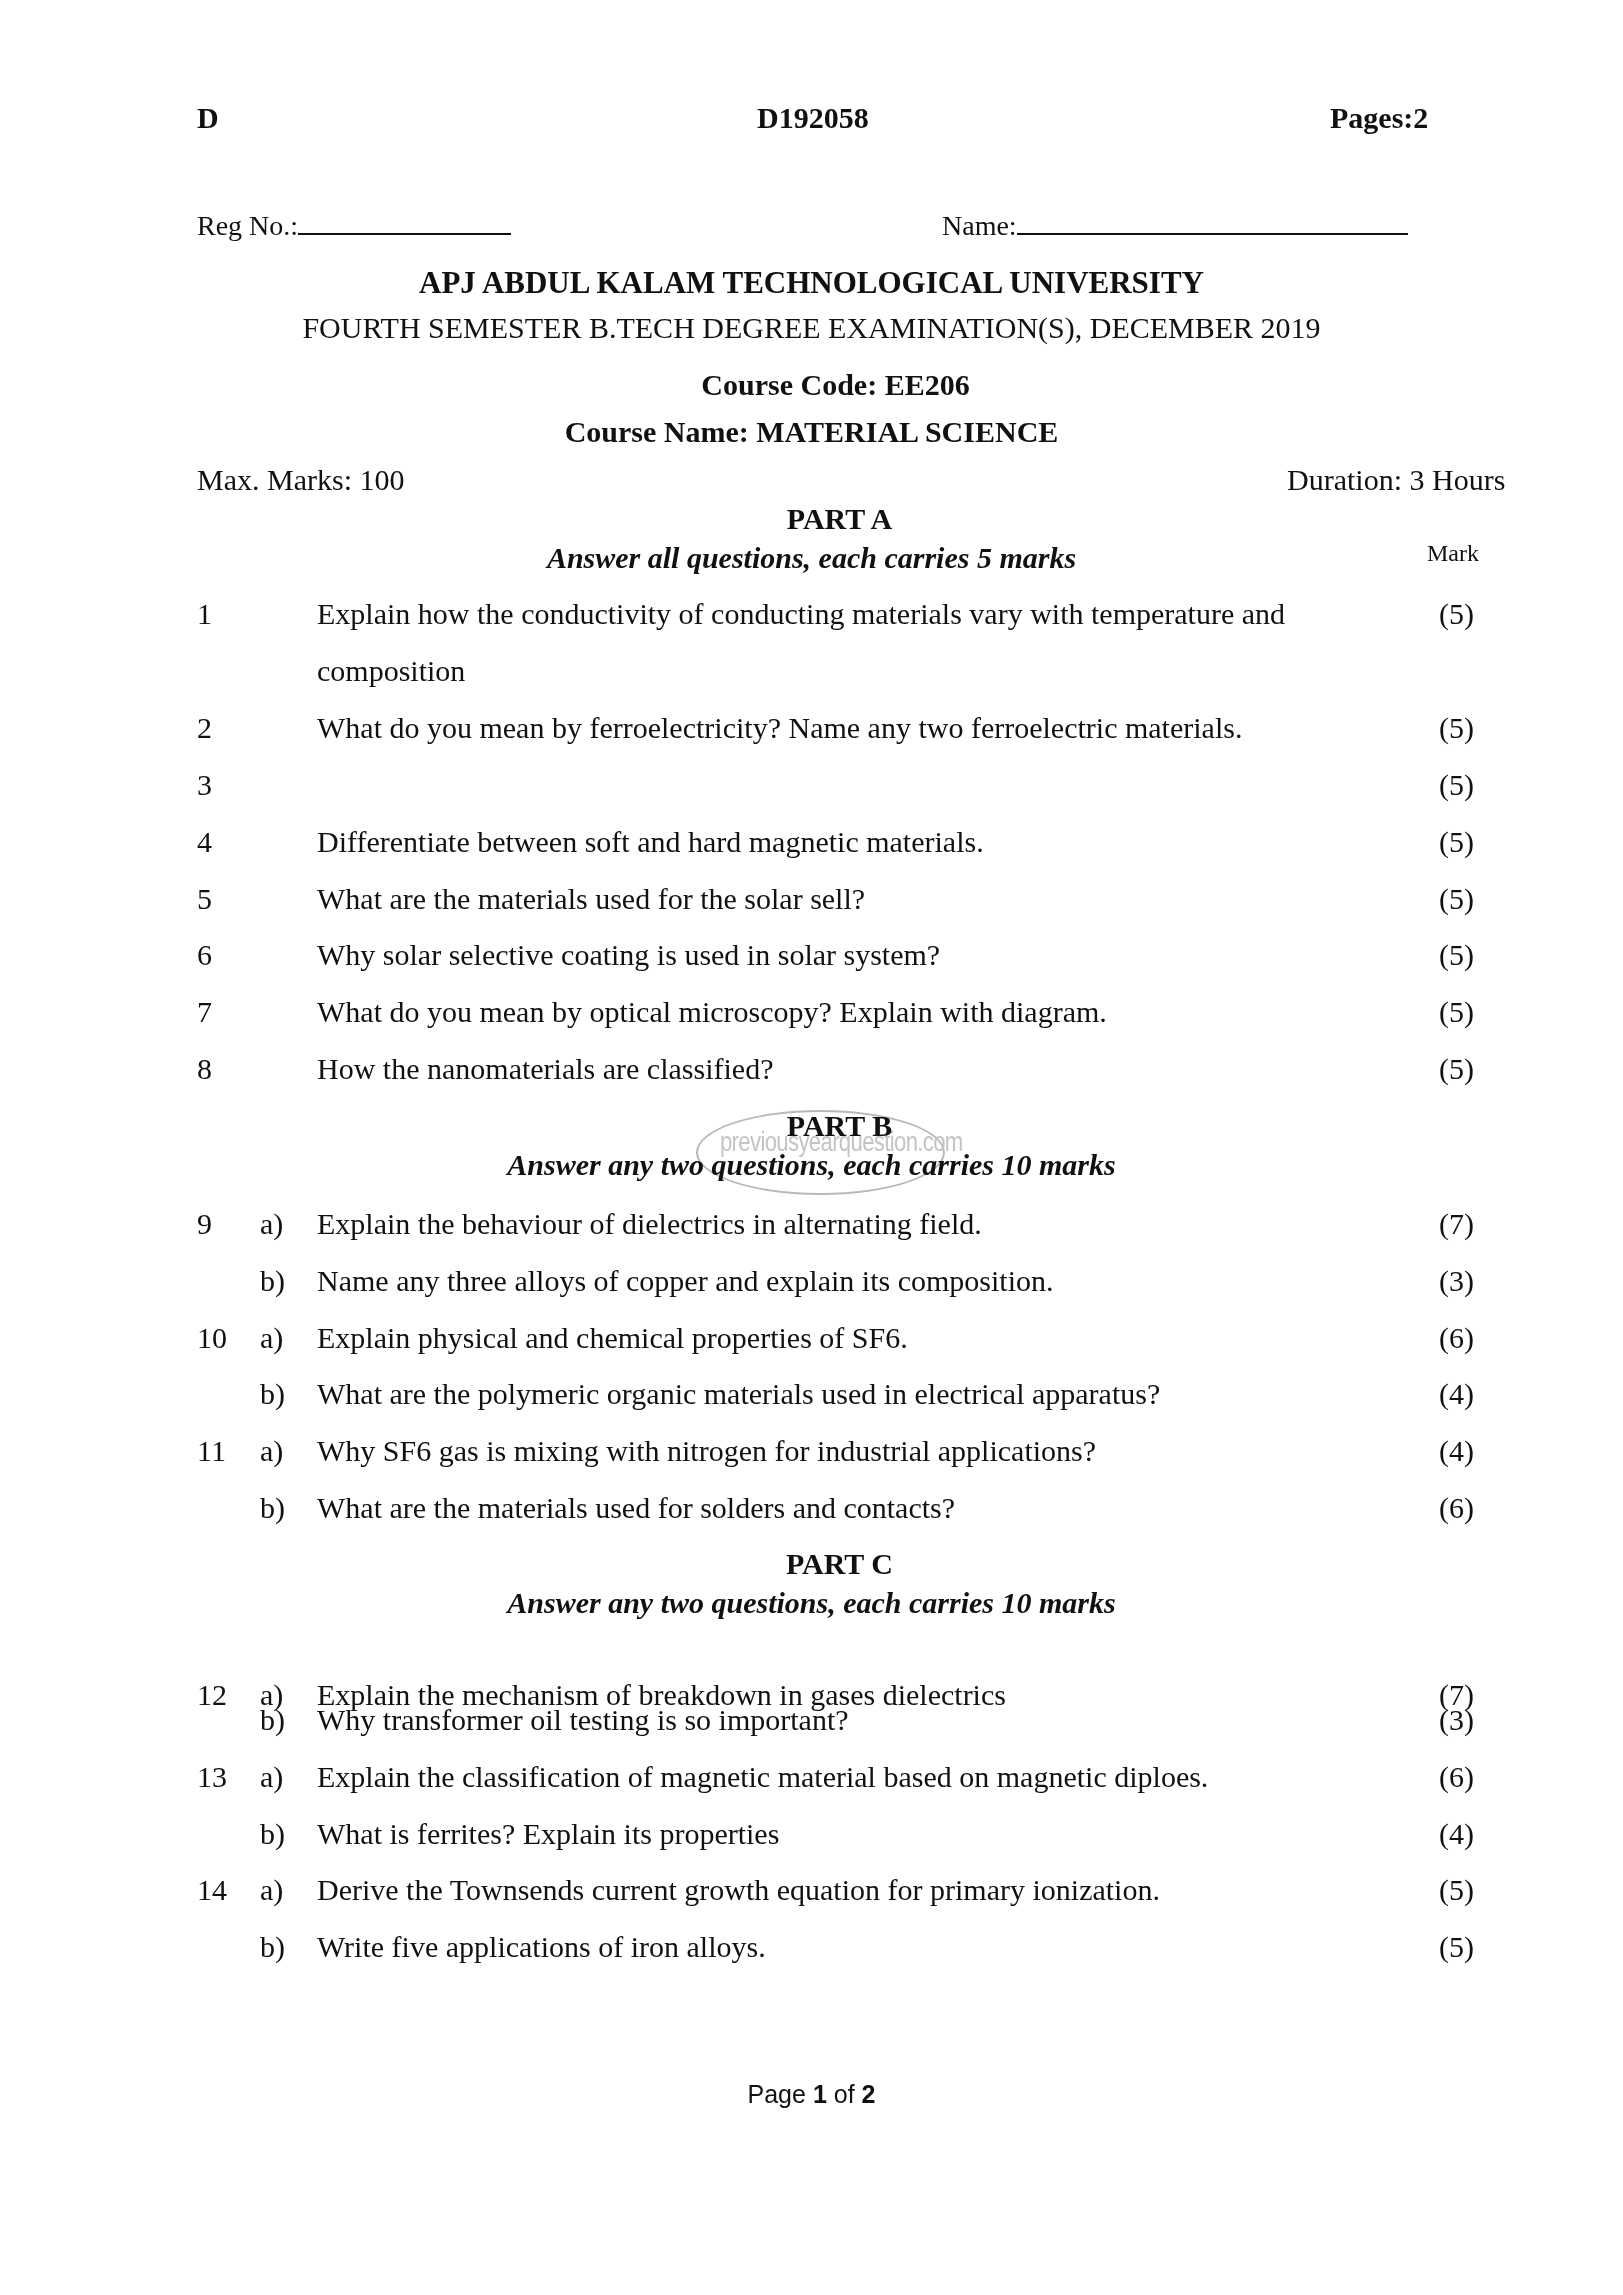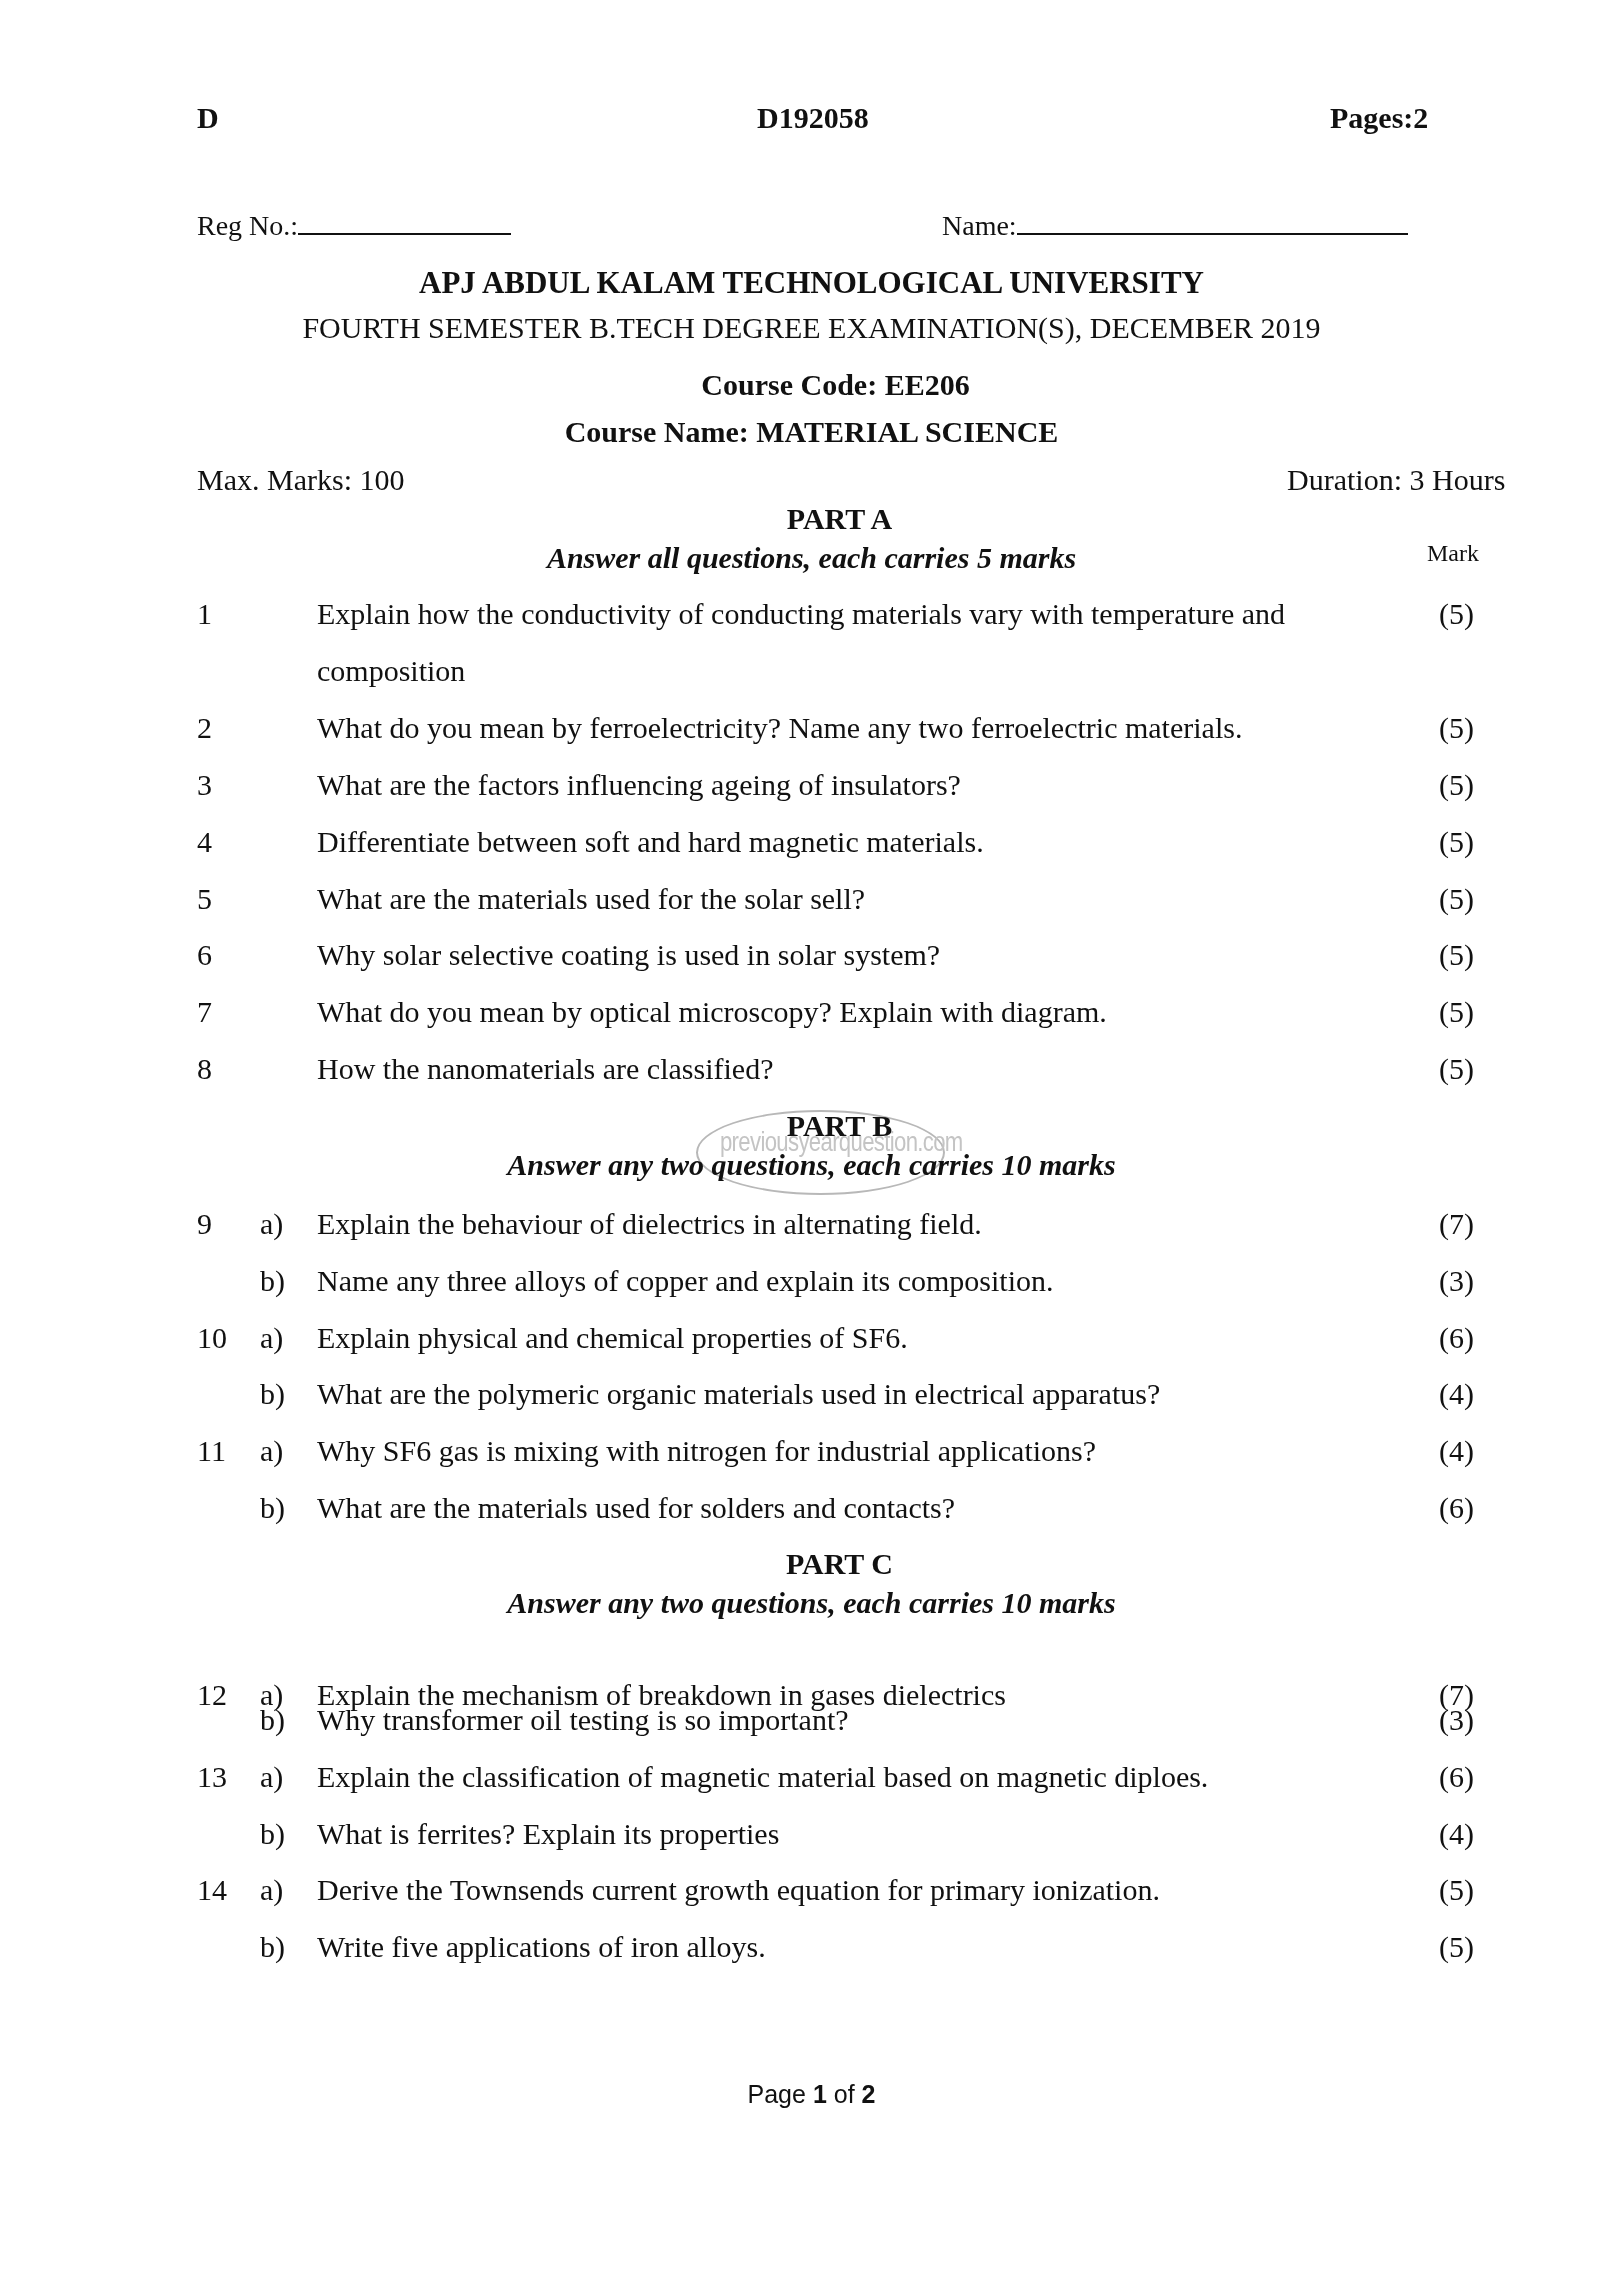--- a/index.html
+++ b/index.html
@@ -71,21 +71,20 @@
     </div>
     <div class="row" style="top: 711px;">
       <span class="num">2</span>
       <span class="sub"></span>
       <span class="txt">What do you mean by ferroelectricity? Name any two ferroelectric materials.</span>
       <span class="mk">(5)</span>
     </div>
     <div class="row" style="top: 768px;">
       <span class="num">3</span>
       <span class="sub"></span>
-      <span class="txt">What are the factors influencing ageing of insulators?</span>
       <span class="mk">(5)</span>
     </div>
     <div class="row" style="top: 825px;">
       <span class="num">4</span>
       <span class="sub"></span>
       <span class="txt">Differentiate between soft and hard magnetic materials.</span>
       <span class="mk">(5)</span>
     </div>
     <div class="row" style="top: 882px;">
       <span class="num">5</span>

